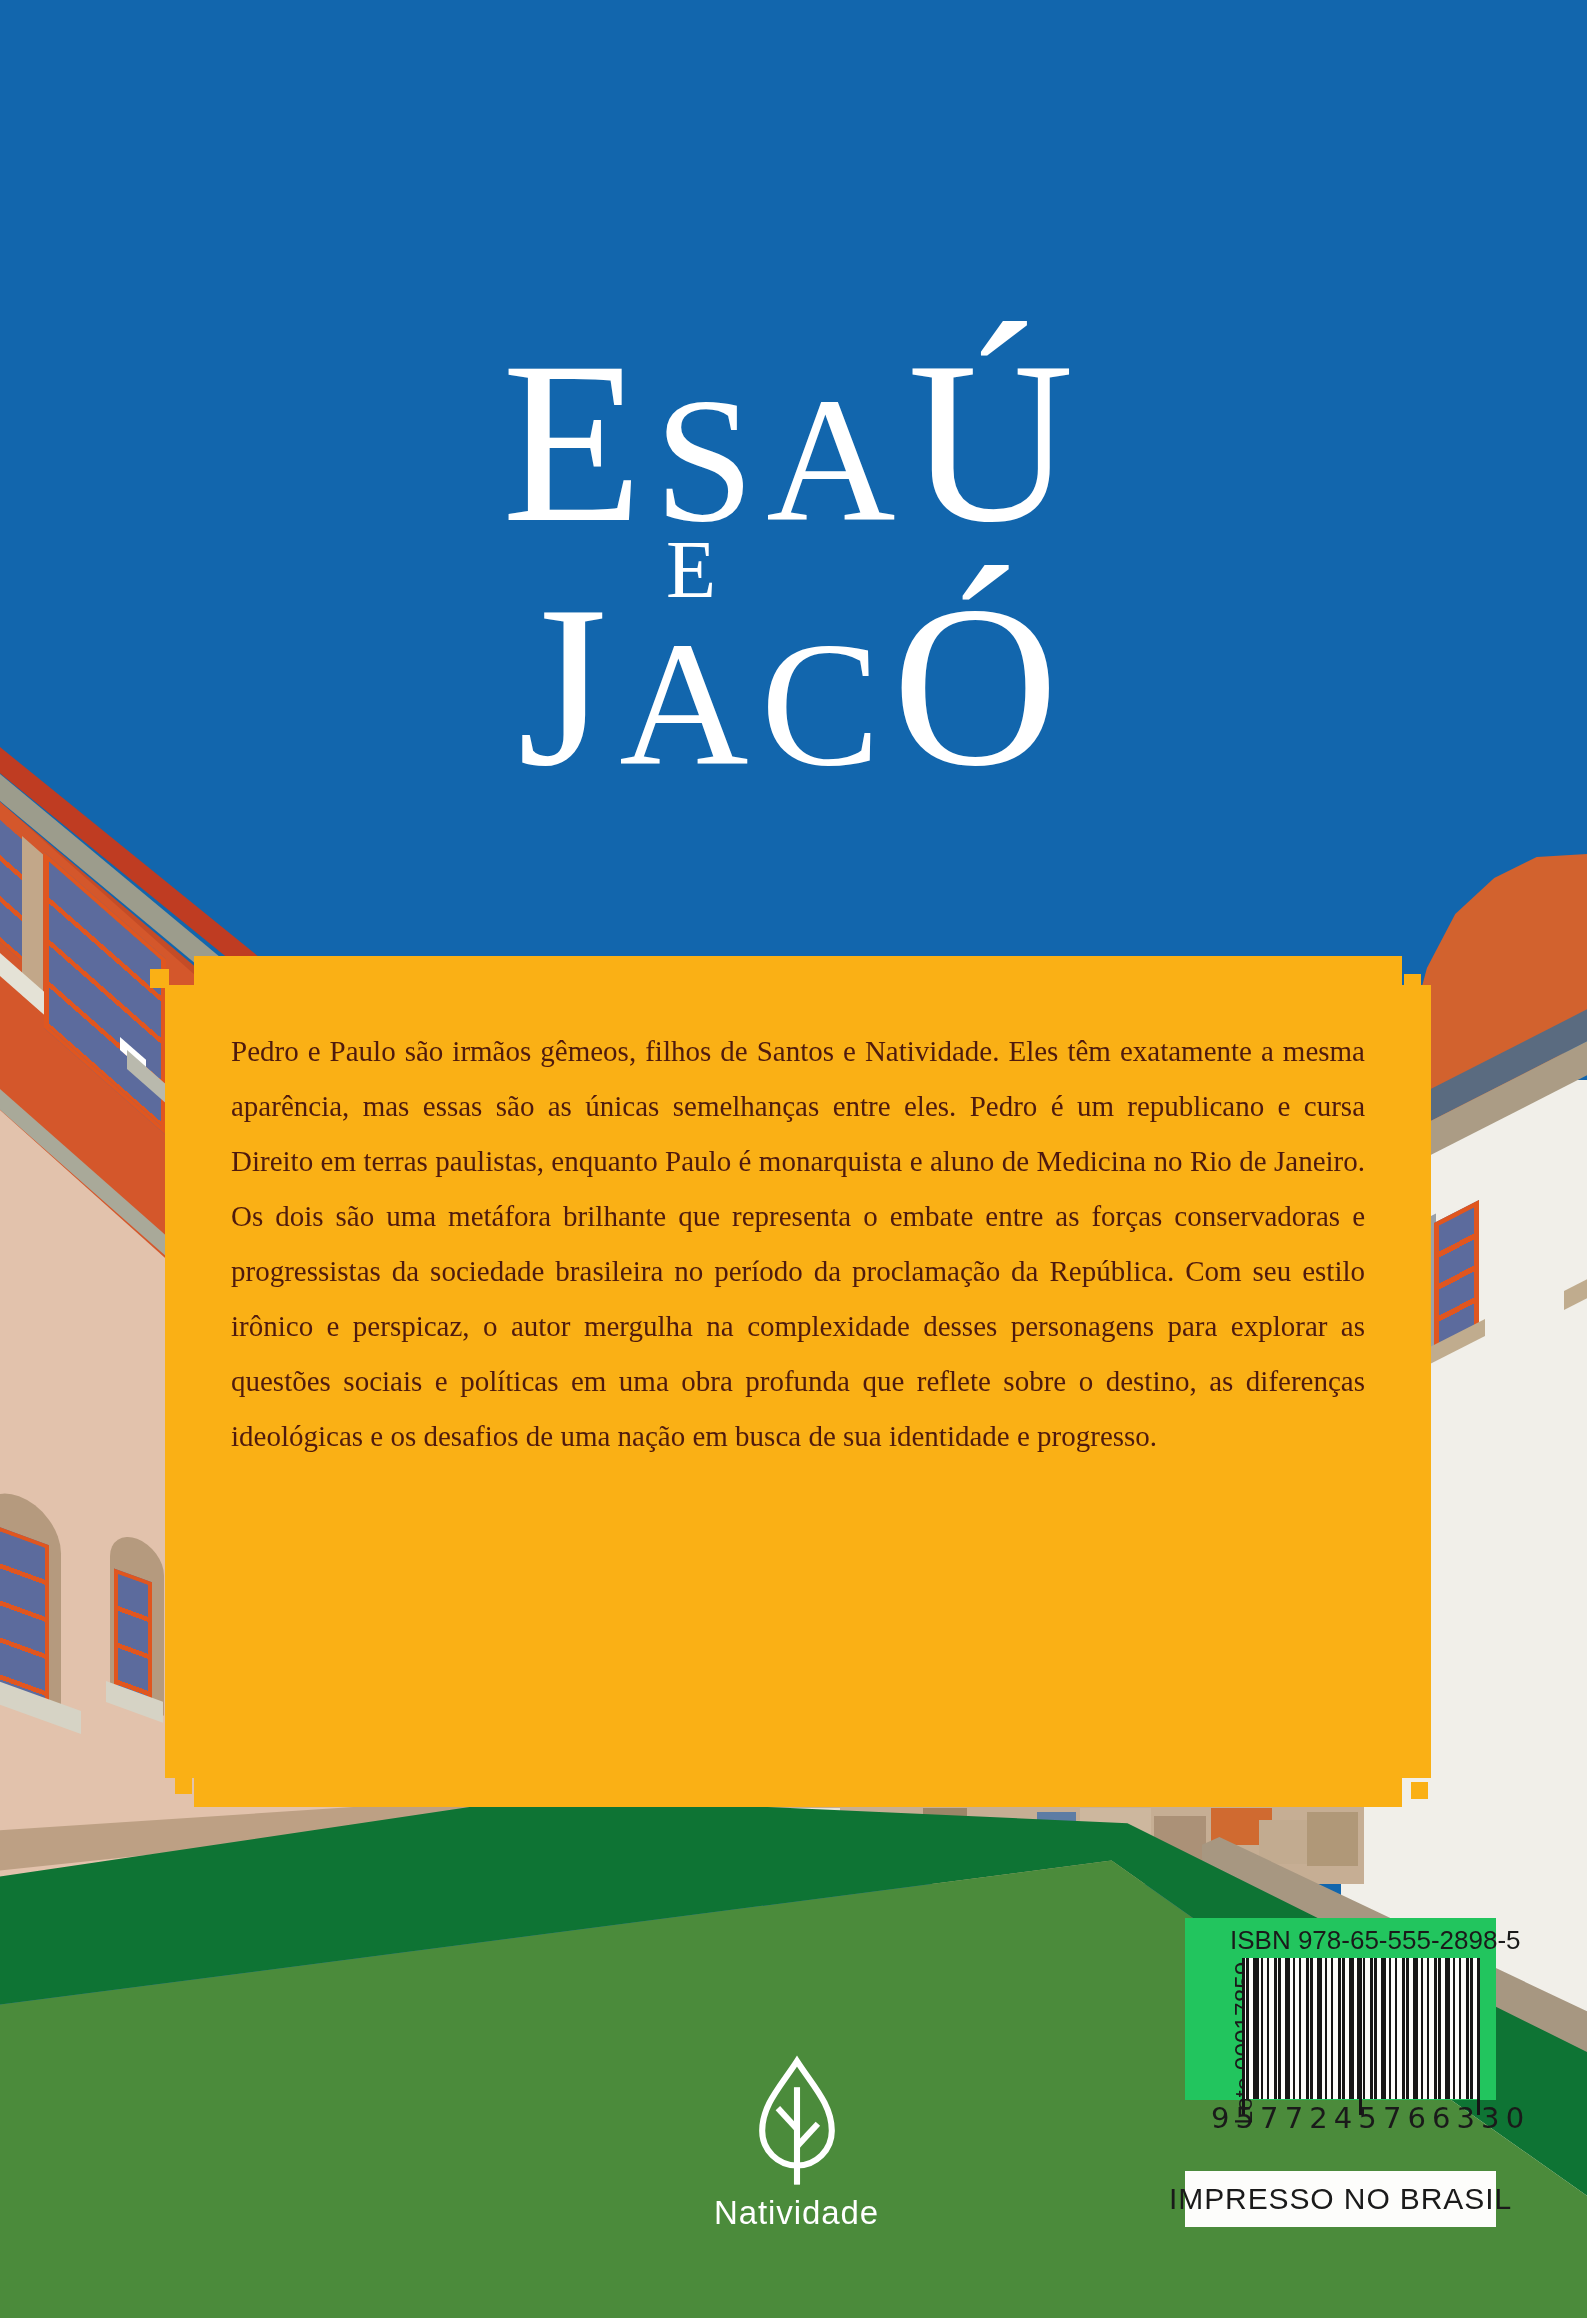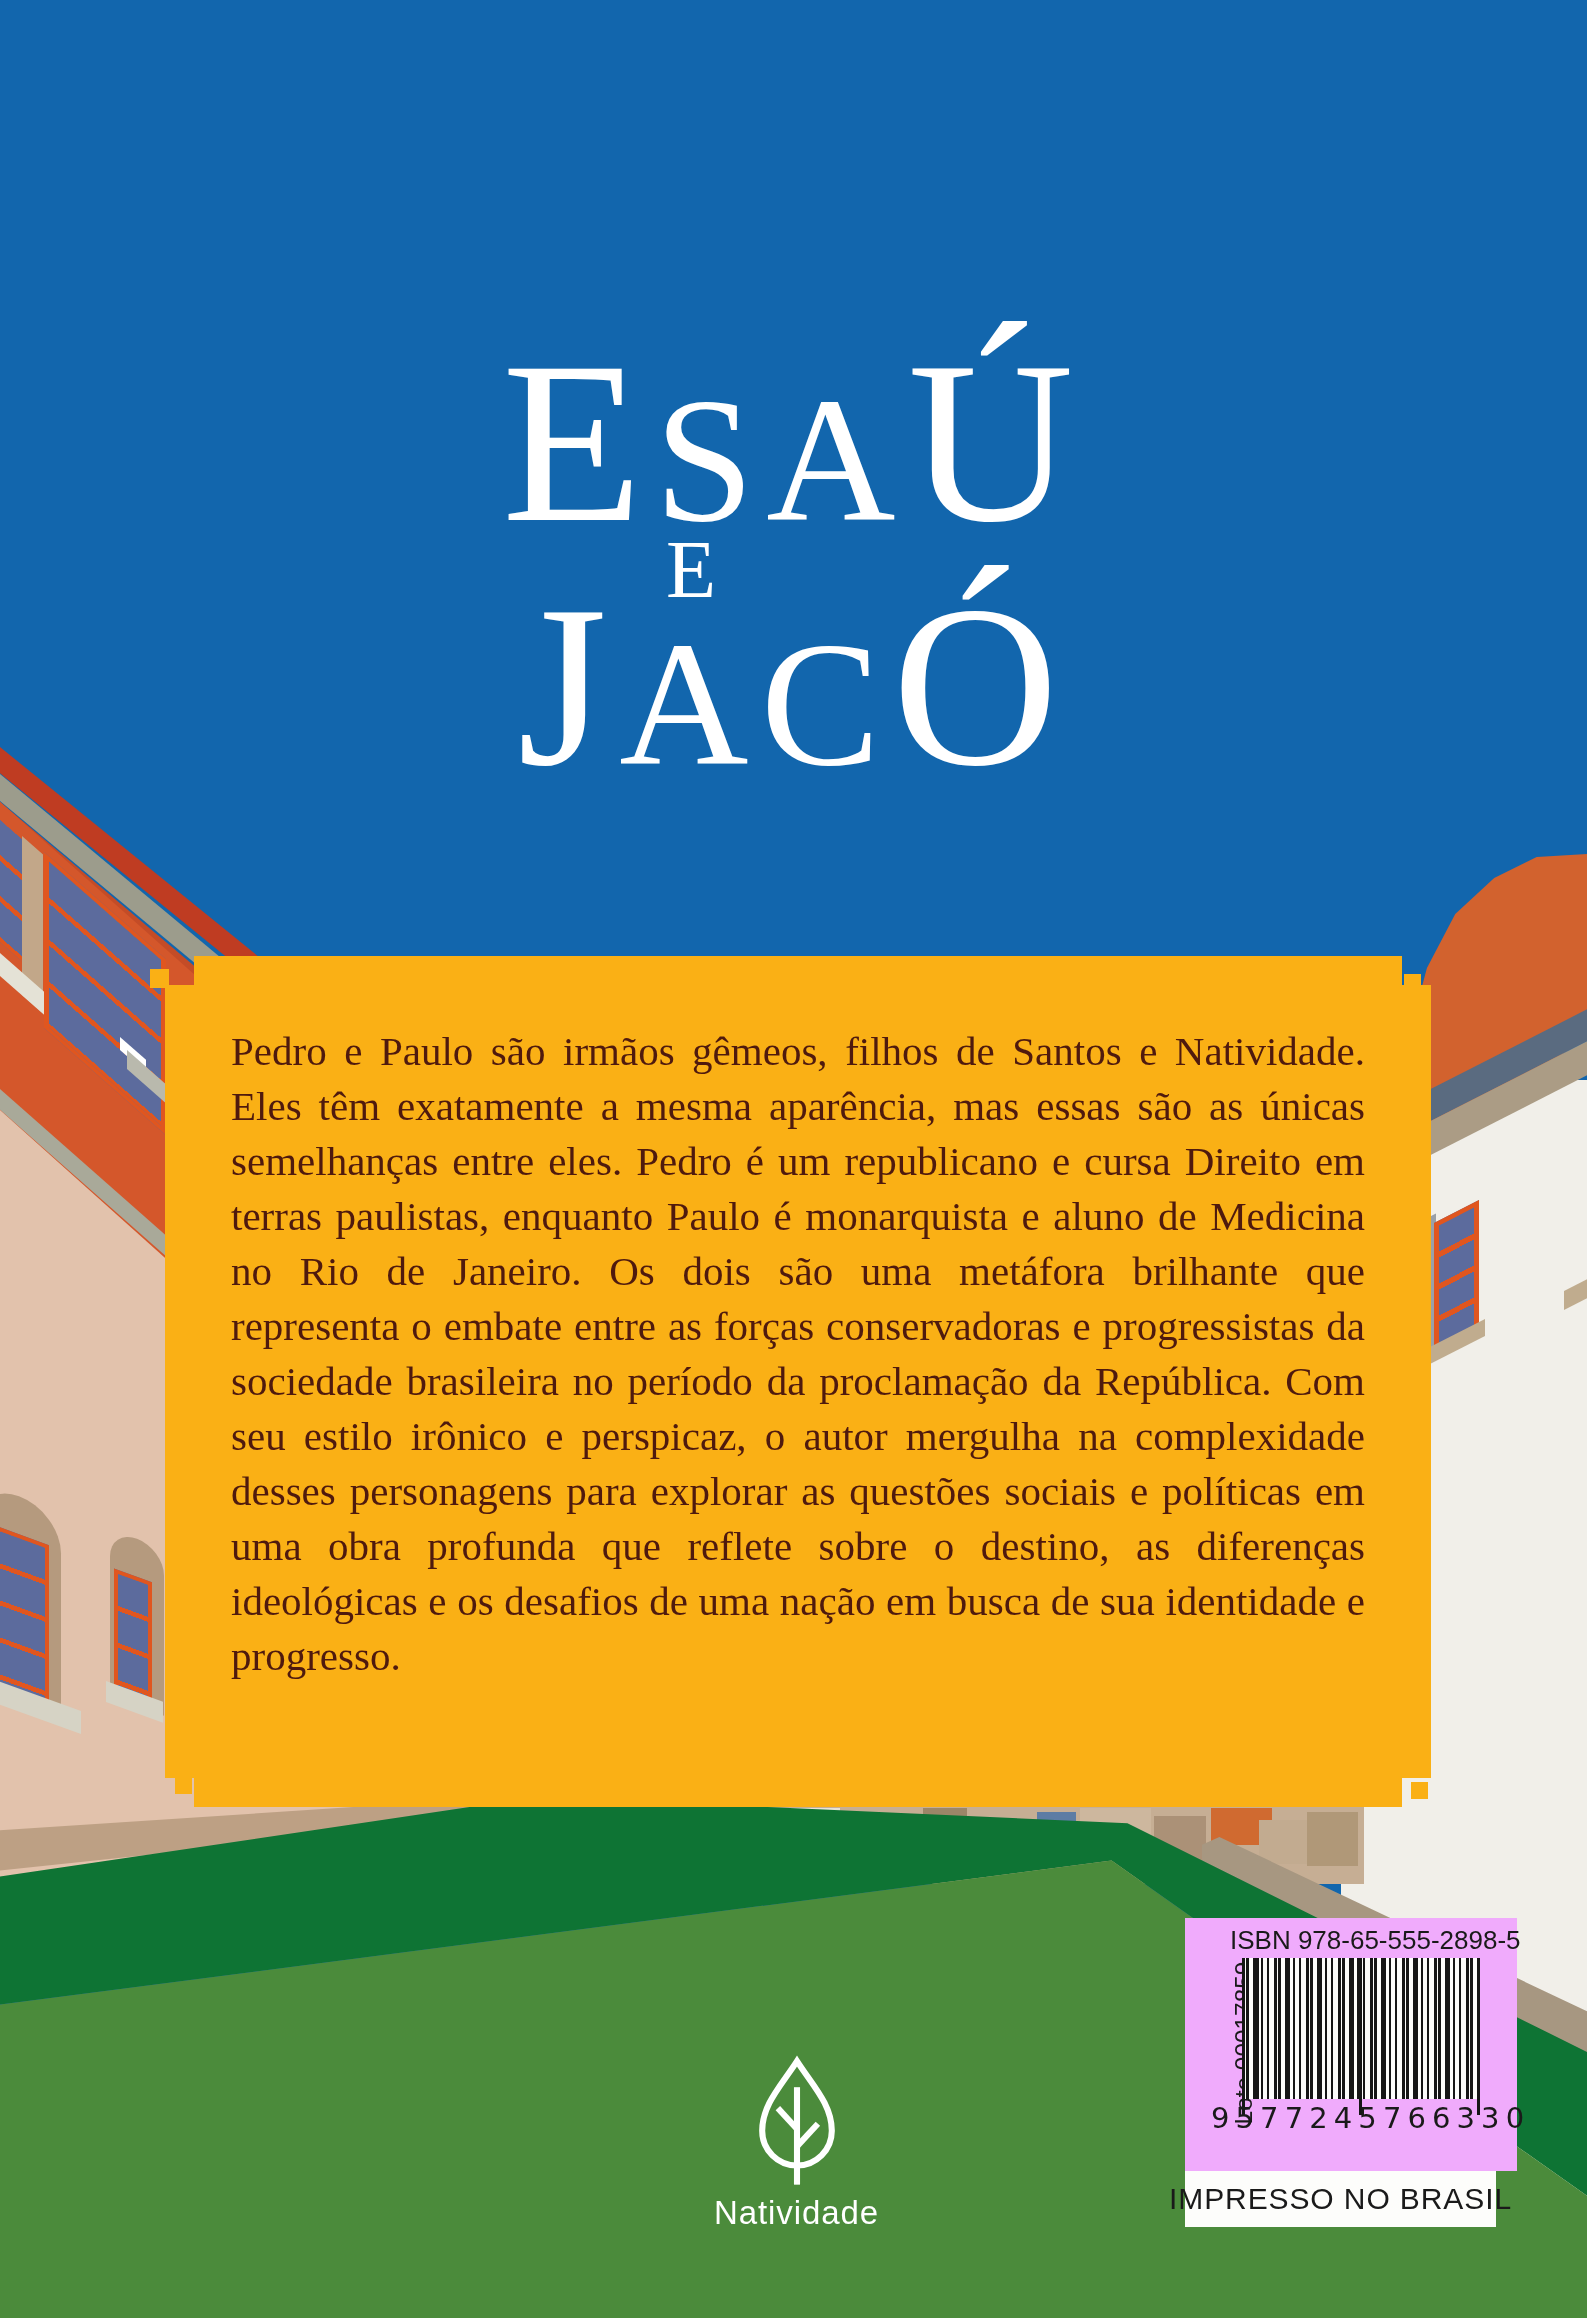--- a/index.html
+++ b/index.html
@@ -79,40 +79,40 @@
   
   .syn-box{left:165px;top:956px;width:1266px;height:851px;background:#fab015;
       clip-path:polygon(29px 0,1237px 0,1237px 29px,1266px 29px,1266px 822px,1237px 822px,
                         1237px 851px,29px 851px,29px 822px,0 822px,0 29px,29px 29px);}
   .pix{background:#fab015;}
   .pix-tl{left:150px;top:969px;width:19px;height:19px;}
   .pix-tr{left:1404px;top:974px;width:16.5px;height:16.5px;}
   .pix-bl{left:175px;top:1777px;width:16.5px;height:16.5px;}
   .pix-br{left:1411px;top:1782px;width:16.5px;height:16.5px;}
   .synopsis{left:231px;top:1024px;width:1134px;height:732px;
-      font-size:41px;line-height:55px;color:#4f1a0e;text-align:justify;
+      font-size:29px;line-height:55px;color:#4f1a0e;text-align:justify;
       font-family:"Liberation Serif",serif;}
 
   
   .author{left:0;top:171px;width:1588px;text-align:center;color:#f2a81c;
       font-family:"Liberation Serif",serif;letter-spacing:6.1px;white-space:nowrap;}
   .author .lg{font-size:117px;}
   .author .md{font-size:88px;}
   .author .sm{font-size:64px;}
   .author .gap{margin-left:22.6px;}
   .title{color:#ffffff;font-family:"Liberation Serif",serif;white-space:nowrap;}
   .t-esau{left:0;top:310px;width:1588px;text-align:center;letter-spacing:12.2px;}
   .t-esau .lg,.t-jaco .lg{font-size:230px;}
   .t-esau .md,.t-jaco .md{font-size:179px;}
   .t-e{left:0;top:523px;width:1588px;text-align:center;font-size:82px;
       transform:translateX(-103px);}
   .t-jaco{left:0;top:554px;width:1588px;text-align:center;letter-spacing:12.2px;}
 
   
-  .bc-box{left:1185px;top:1918px;width:311px;height:253px;background:#f0abfc;padding-left:21px;}
+  .bc-box{left:1185px;top:1918px;width:311px;height:182px;background:#22c55e;}
   .bc-isbn{position:absolute;left:45px;top:7px;width:261px;text-align:center;
       font-family:"Liberation Sans",sans-serif;font-size:26px;color:#1a1a1a;white-space:nowrap;}
   .bc-lote{position:absolute;left:-54px;top:111px;width:226px;text-align:center;
       transform:rotate(-90deg);font-family:"Liberation Sans",sans-serif;
       font-size:24.4px;color:#1a1a1a;white-space:nowrap;}
   .bc-bars{position:absolute;left:57px;top:40px;width:237px;height:141px;
       background-image:repeating-linear-gradient(90deg,
         #161616 0 2.6px,#fdfdfb 2.6px 4.4px,#161616 4.4px 7px,#fdfdfb 7px 11.3px,
         #161616 11.3px 16.5px,#fdfdfb 16.5px 19px,#161616 19px 21px,#fdfdfb 21px 25px,
         #161616 25px 27px,#fdfdfb 27px 32px);}

